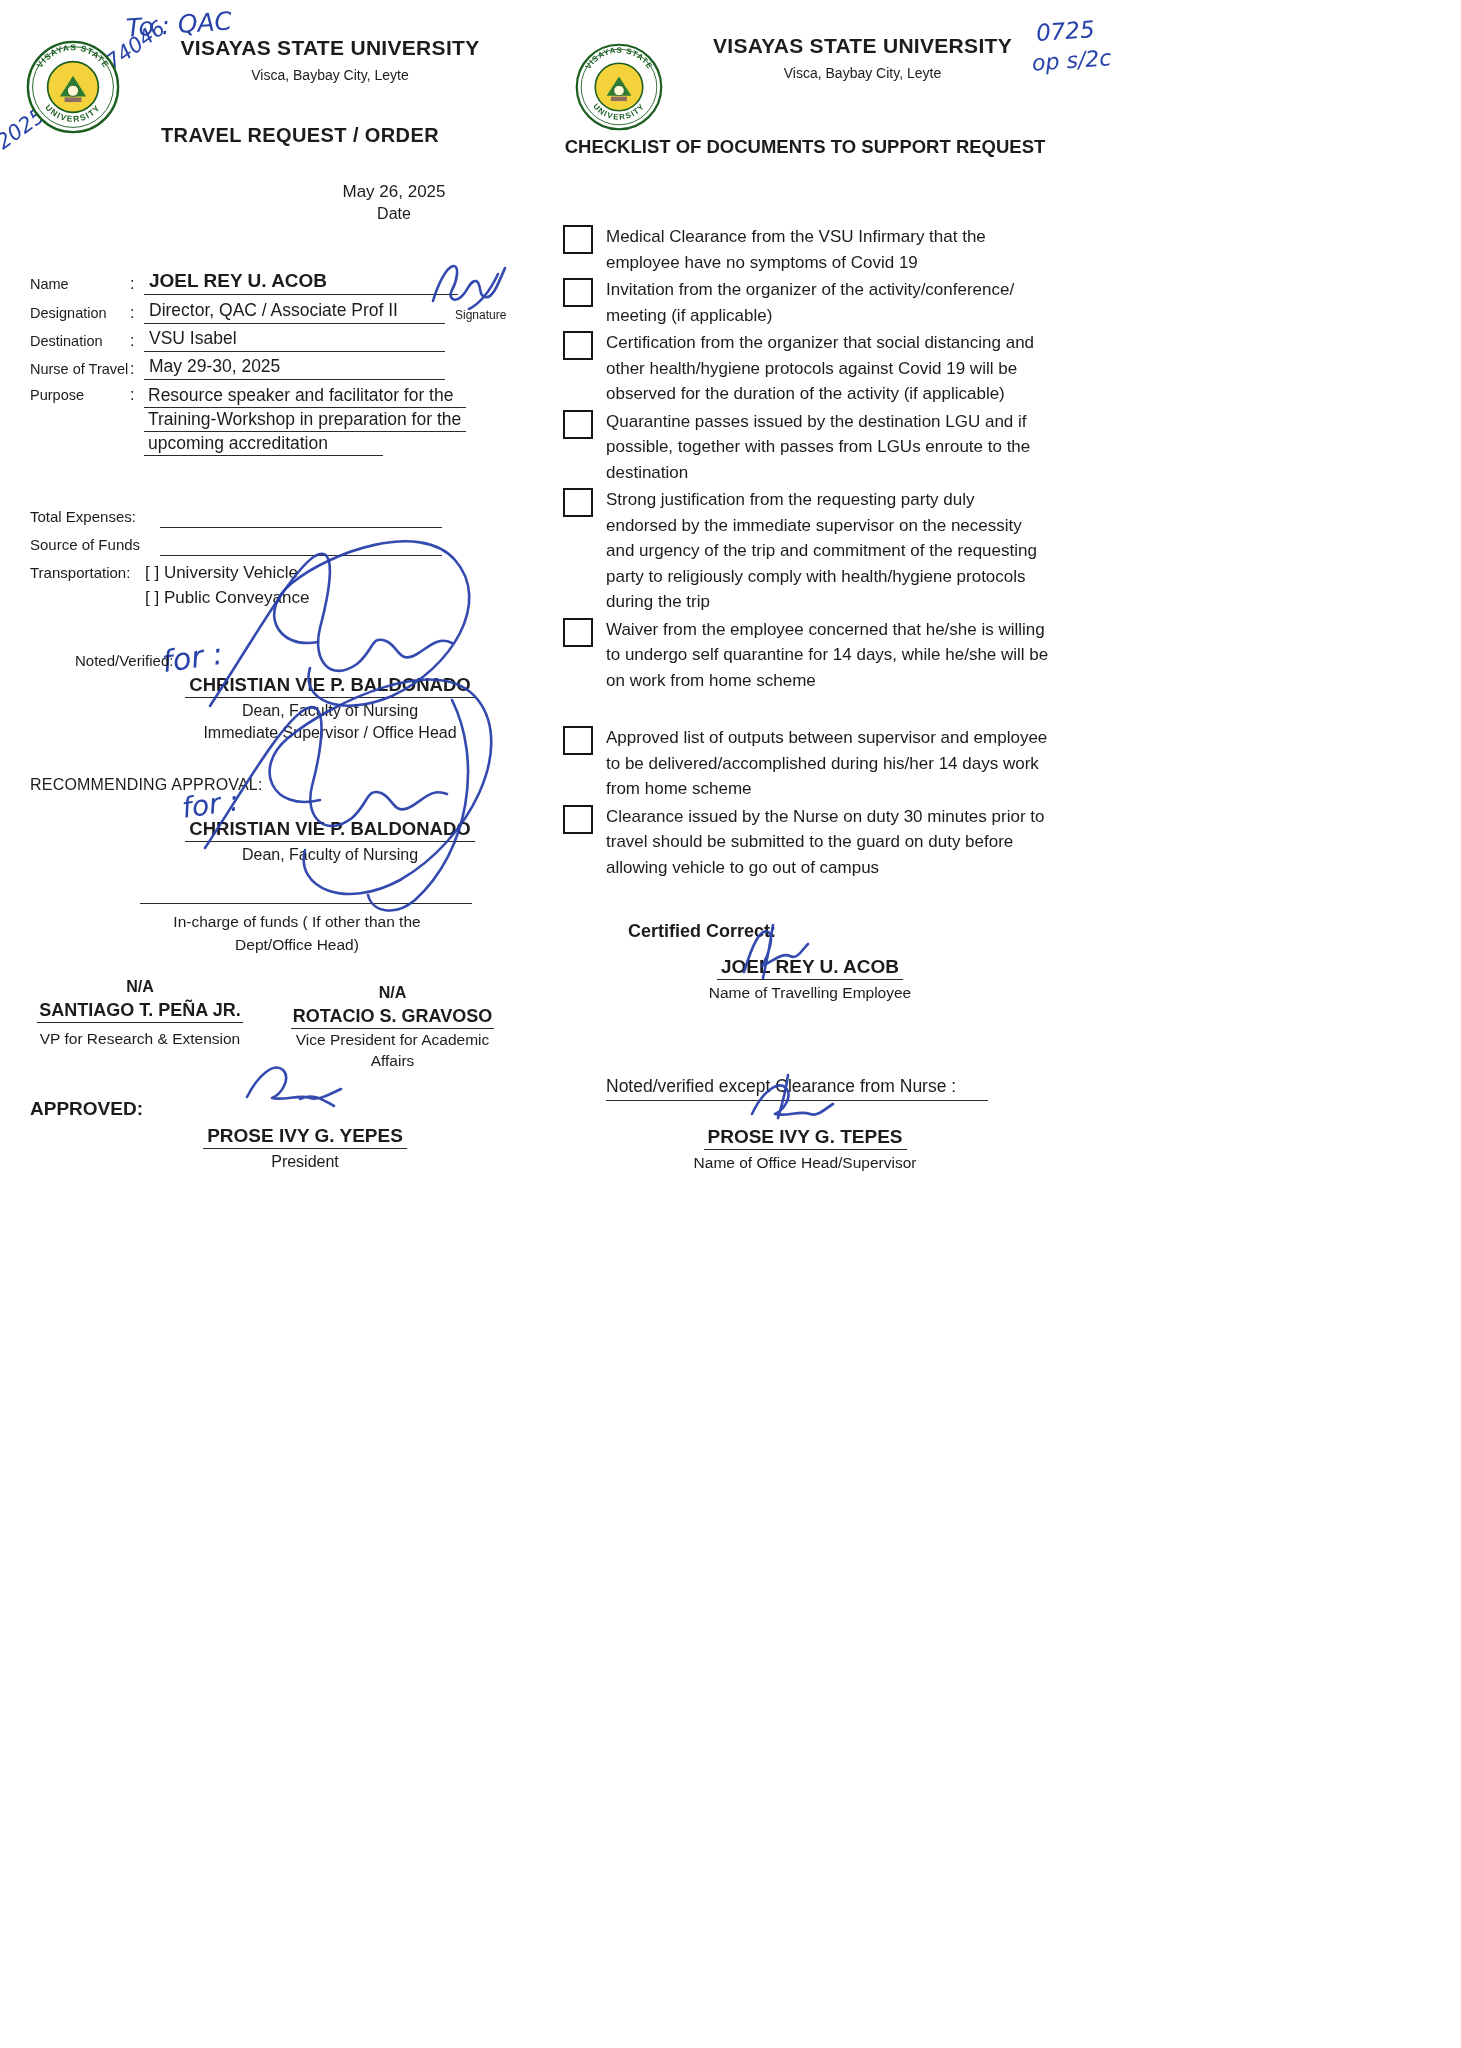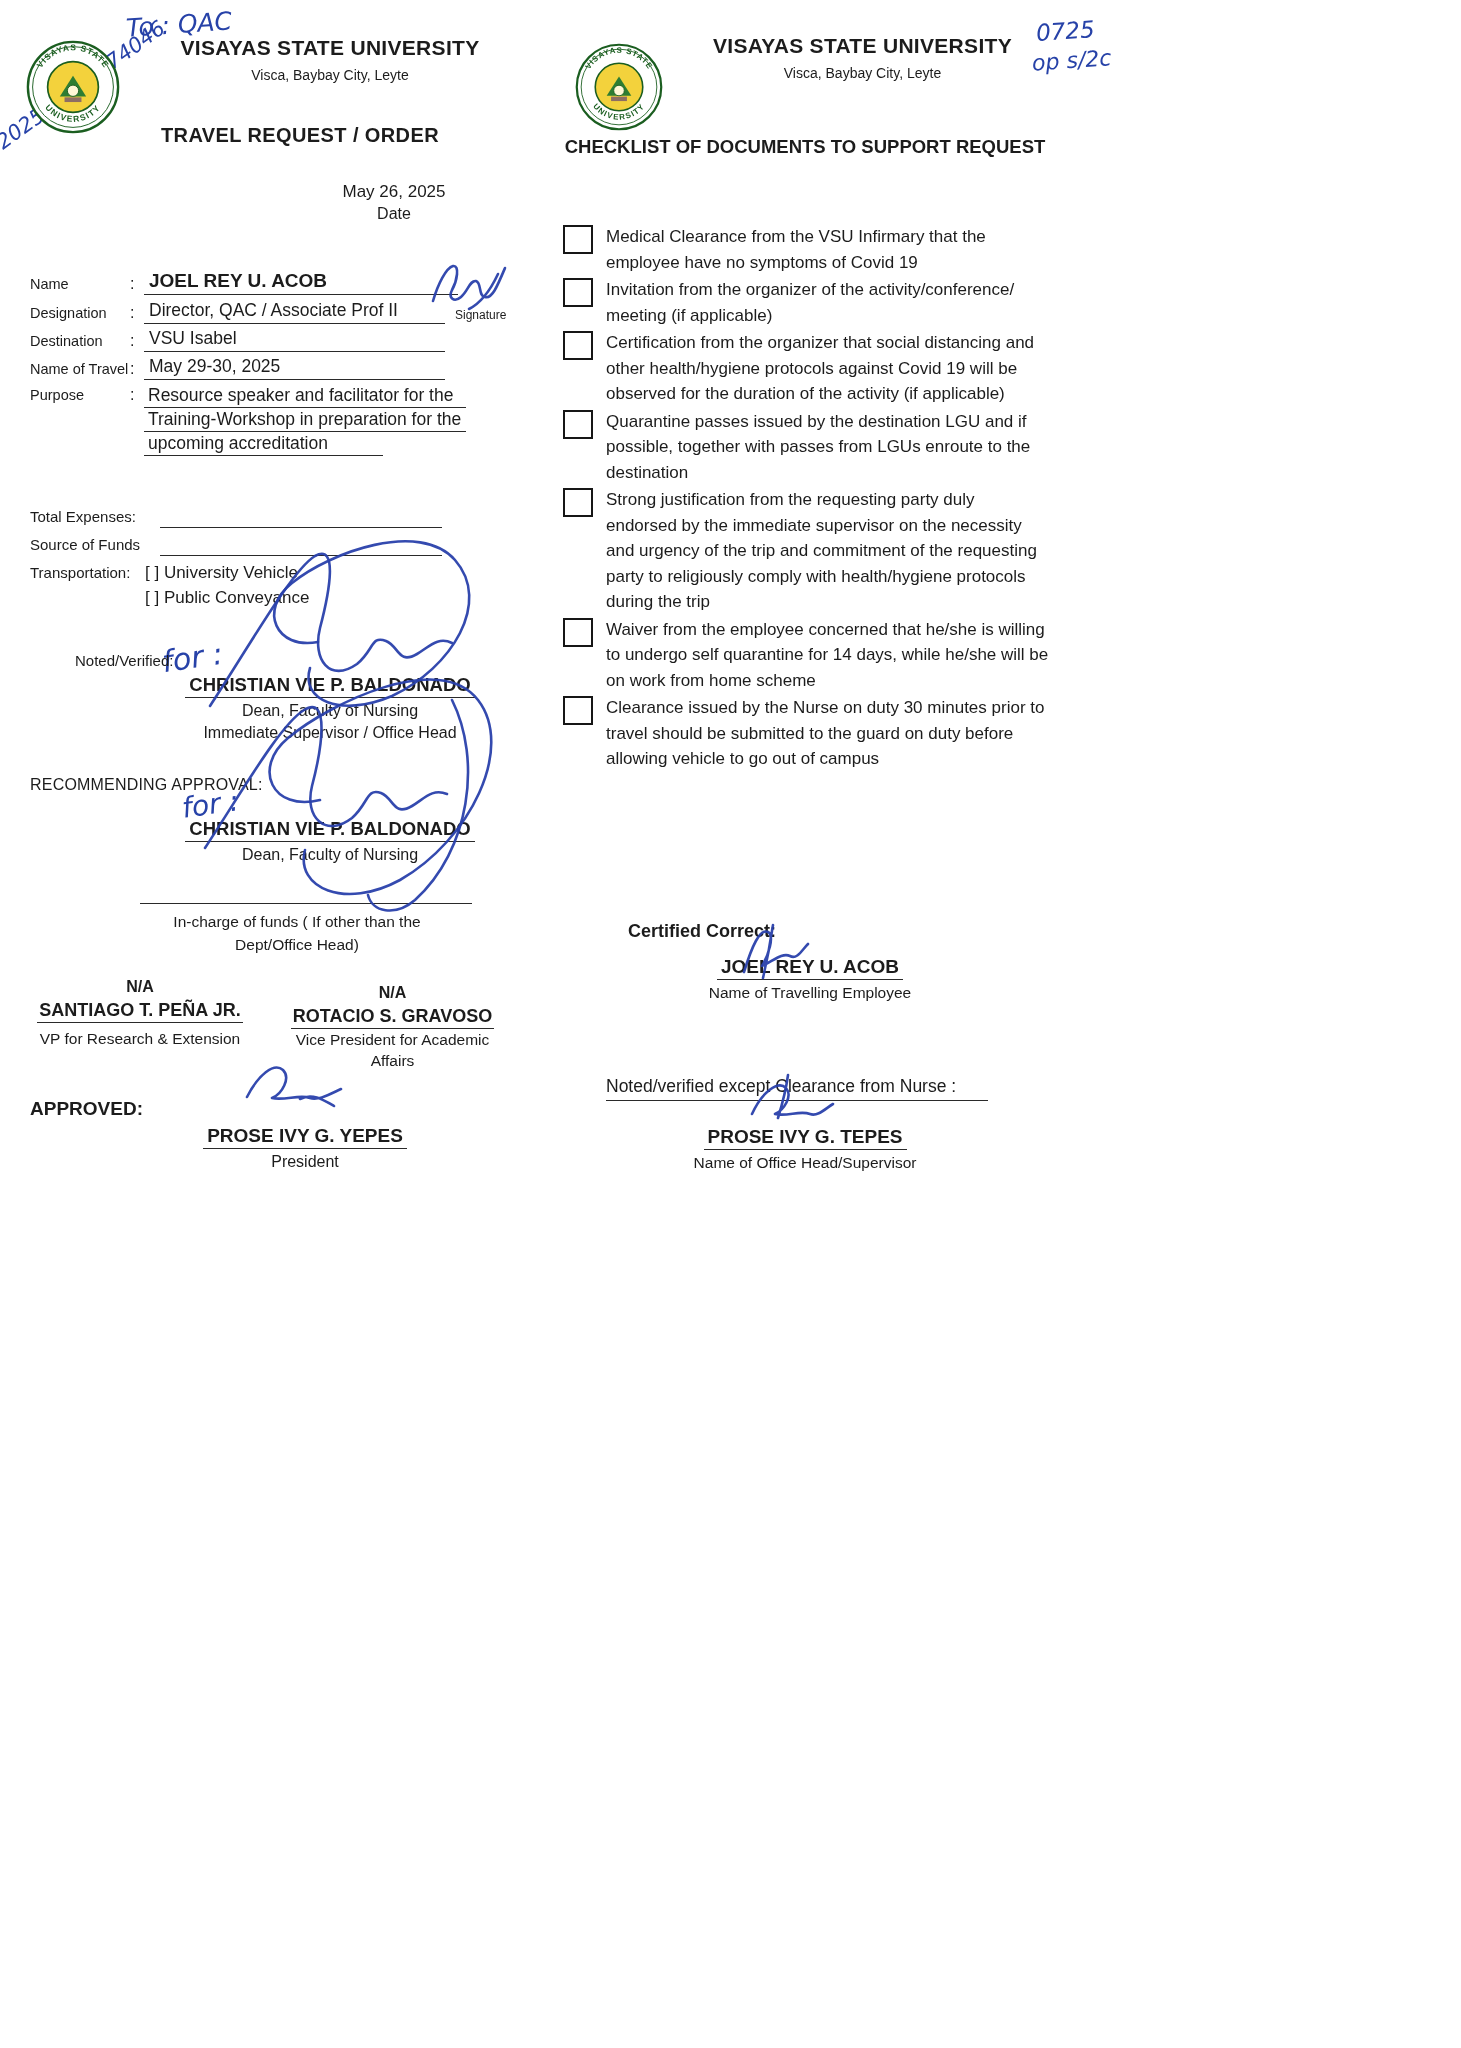--- a/index.html
+++ b/index.html
@@ -98,21 +98,21 @@
   </div>
   <div class="abs sig-caption" style="left:455px;top:308px;">Signature</div>
 
   <div class="row" style="left:30px;top:328px;width:415px;">
     <span class="flabel">Destination</span>
     <span class="colon">:</span>
     <span class="fvalue">VSU Isabel</span>
   </div>
 
   <div class="row" style="left:30px;top:356px;width:415px;">
-    <span class="flabel">Name of Travel</span>
+    <span class="flabel">Nurse of Travel</span>
     <span class="colon">:</span>
     <span class="fvalue">May 29-30, 2025</span>
   </div>
 
   <div class="row" style="left:30px;top:384px;width:440px;align-items:flex-start;">
     <span class="flabel" style="padding-top:3px;">Purpose</span>
     <span class="colon" style="padding-top:2px;">:</span>
     <div class="purpose-lines">
       <div class="pline">Resource speaker and facilitator for the</div>
       <div class="pline">Training-Workshop in preparation for the</div>
@@ -220,20 +220,24 @@
       <div class="cb"></div>
       <div class="itext">Quarantine passes issued by the destination LGU and if possible, together with passes from LGUs enroute to the destination</div>
     </div>
     <div class="item">
       <div class="cb"></div>
       <div class="itext">Strong justification from the requesting party duly endorsed by the immediate supervisor on the necessity and urgency of the trip and commitment of the requesting party to religiously comply with health/hygiene protocols during the trip</div>
     </div>
     <div class="item">
       <div class="cb"></div>
       <div class="itext">Waiver from the employee concerned that he/she is willing to undergo self quarantine for 14 days, while he/she will be on work from home scheme</div>
+    </div>
+    <div class="item gap-top">
+      <div class="cb"></div>
+      <div class="itext">Approved list of outputs between supervisor and employee to be delivered/accomplished during his/her 14 days work from home scheme</div>
     </div>
     <div class="item">
       <div class="cb"></div>
       <div class="itext">Clearance issued by the Nurse on duty 30 minutes prior to travel should be submitted to the guard on duty before allowing vehicle to go out of campus</div>
     </div>
   </div>
 
   <div class="abs bold" style="left:628px;top:921px;font-size:18px;">Certified Correct:</div>
   <div class="abs center" style="left:655px;top:956px;width:310px;">
     <span class="sigblock-name" style="font-size:19px;">JOEL REY U. ACOB</span>

